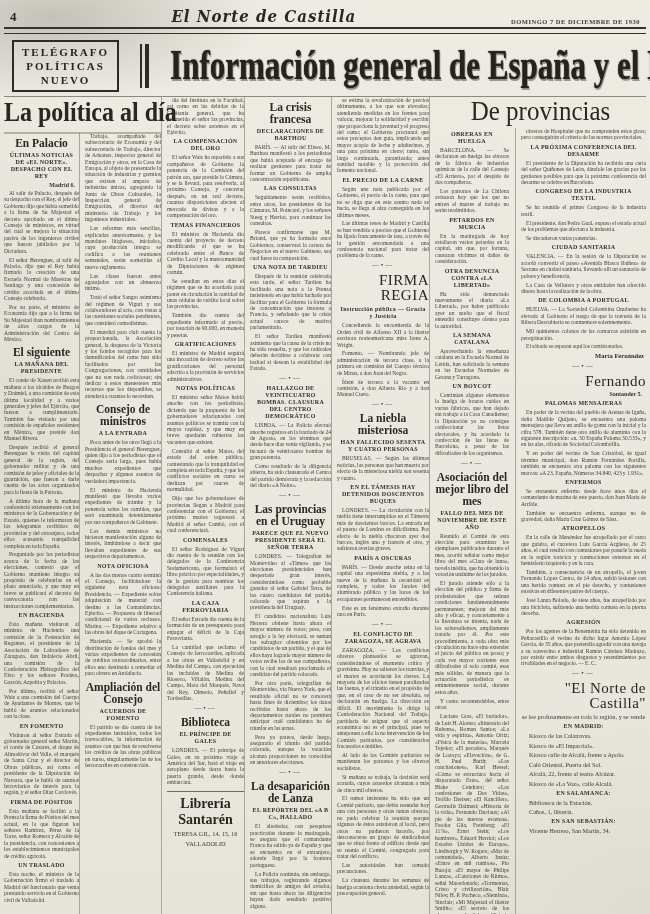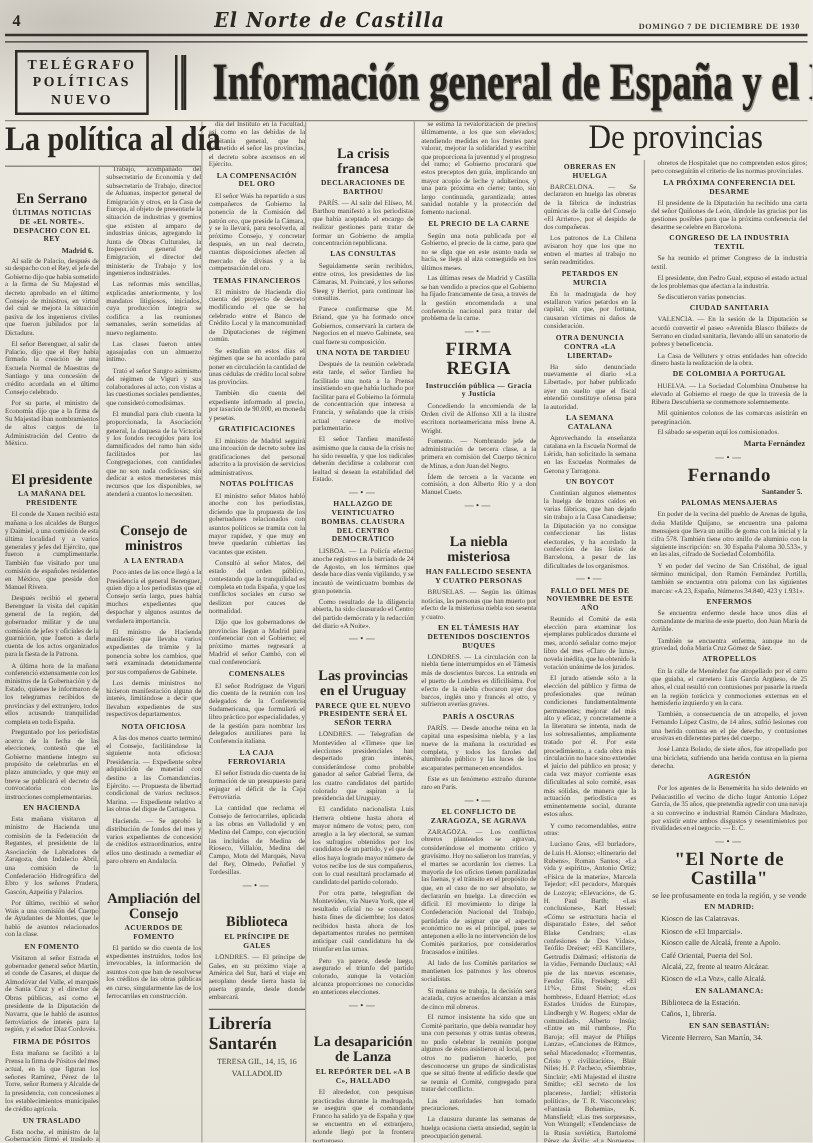--- a/index.html
+++ b/index.html
@@ -41,31 +41,31 @@
     border-bottom:1px solid #8d887b;margin-bottom:2px;}
   .right-region{grid-column:6/7;grid-row:1/3;overflow:hidden;}
   .rr-heading{text-align:center;font-size:25px;color:#2a2722;font-weight:normal;
     margin:0 0 3px 0;transform:scaleY(1.1);}
   .subcols{display:flex;gap:6px;height:calc(100% - 36px);}
   .subcol-a{width:74px;overflow:hidden;}
   .subcol-b{flex:1;overflow:hidden;border-left:1px solid #aba596;padding-left:5px;}
   
   .it-p{font-size:5.6px;line-height:6.4px;text-align:justify;margin:0 0 2.5px 0;
     text-indent:5px;color:#45413a;word-spacing:-.3px;}
-  .it-h1{font-size:15px;font-weight:bold;text-align:center;margin:4px 0 2px 0;
+  .it-h1{font-size:15px;font-weight:normal;text-align:right;margin:4px 0 2px 0;
     color:#2a2722;letter-spacing:.5px;line-height:15px;}
-  .it-h2{font-size:11.5px;font-weight:bold;text-align:center;margin:20px 0 2px 0;
+  .it-h2{font-size:11.5px;font-weight:bold;text-align:center;margin:4px 0 2px 0;
     color:#2b2823;line-height:12px;font-weight:600;}
   .it-sub{font-size:6px;font-weight:bold;text-align:center;margin:3px 2px 2px 2px;
     color:#332f29;letter-spacing:.3px;line-height:7px;}
   .it-dl{font-size:6px;font-weight:bold;text-align:right;margin:1px 4px 2px 0;color:#3a362f;}
   .it-orn{text-align:center;font-size:7px;color:#2e2b25;margin:2px 0;letter-spacing:2px;}
   .it-sig{font-size:6.5px;font-weight:bold;text-align:right;margin:2px 2px 3px 0;color:#332f29;}
   .it-li{font-size:6.2px;margin:0 0 2.5px 8px;color:#3e3a33;line-height:7px;}
-  .it-adh{font-size:14px;font-weight:bold;text-align:left;margin:5px 0 2px 0;color:#2a2722;
+  .it-adh{font-size:14px;font-weight:bold;text-align:center;margin:5px 0 2px 0;color:#2a2722;
     border-top:1px solid #6e695e;padding-top:4px;}
   .it-adtag{font-size:6.3px;text-align:center;margin:0 0 3px 0;color:#3e3a33;}
 </style>
 </head>
 <body>
 
 <div class="page">
 
   <header class="topbar">
     <span class="pgnum">4</span>
@@ -82,27 +82,27 @@
     </div>
     <div class="divider-bars">
         <i></i>
       </div>
     <div class="banner">Información general de España y el Extranjero</div>
   </div>
 
   <main class="content">
     <div class="politics-headline">La política al día</div>
     <section class="col" data-col="0">
-        <h4 class="it-h2">En Serrano</h4>
+        <h4 class="it-h2">En Palacio</h4>
         <h5 class="it-sub">ÚLTIMAS NOTICIAS DE «EL NORTE». DESPACHO CON EL REY</h5>
         <div class="it-dl">Madrid 6.</div>
         <p class="it-p">Al salir de Palacio, después de su despacho con el Rey, el jefe del Gobierno dijo que había sometido a la firma de Su Majestad el decreto aprobado en el último Consejo de ministros, en virtud del cual se mejora la situación pasiva de los ingenieros civiles que fueron jubilados por la Dictadura.</p>
         <p class="it-p">El señor Berenguer, al salir de Palacio, dijo que el Rey había firmado la creación de una Escuela Normal de Maestras de Santiago y una concesión de crédito acordada en el último Consejo celebrado.</p>
         <p class="it-p">Por su parte, el ministro de Economía dijo que a la firma de Su Majestad iban nombramientos de altos cargos de la Administración del Centro de México.</p>
-        <h4 class="it-h2">El presidente</h4>
+        <h4 class="it-h2">El siguiente</h4>
         <h5 class="it-sub">LA MAÑANA DEL PRESIDENTE</h5>
         <p class="it-p">El conde de Xauen recibió esta mañana a los alcaldes de Burgos y Daimiel, a una comisión de esta última localidad y a varios generales y jefes del Ejército, que fueron a cumplimentarle. También fue visitado por una comisión de españoles residentes en México, que preside don Manuel Rivera.</p>
         <p class="it-p">Después recibió el general Berenguer la visita del capitán general de la región, del gobernador militar y de una comisión de jefes y oficiales de la guarnición, que fueron a darle cuenta de los actos organizados para la fiesta de la Patrona.</p>
         <p class="it-p">A última hora de la mañana conferenció extensamente con los ministros de la Gobernación y de Estado, quienes le informaron de los telegramas recibidos de provincias y del extranjero, todos ellos acusando tranquilidad completa en toda España.</p>
         <p class="it-p">Preguntado por los periodistas acerca de la fecha de las elecciones, contestó que el Gobierno mantiene íntegro su propósito de celebrarlas en el plazo anunciado, y que muy en breve se publicará el decreto de convocatoria con las instrucciones complementarias.</p>
         <h5 class="it-sub">EN HACIENDA</h5>
         <p class="it-p">Esta mañana visitaron al ministro de Hacienda una comisión de la Federación de Regantes, el presidente de la Asociación de Labradores de Zaragoza, don Indalecio Abril, una comisión de la Confederación Hidrográfica del Ebro y los señores Pradera, Gascón, Azpeitia y Palacios.</p>
         <p class="it-p">Por último, recibió el señor Wais a una comisión del Cuerpo de Ayudantes de Montes, que le habló de asuntos relacionados con la clase.</p>
         <h5 class="it-sub">EN FOMENTO</h5>
         <p class="it-p">Visitaron al señor Estrada el gobernador general señor Martín, el conde de Casares, el duque de Almodóvar del Valle, el marqués de Santa Cruz y el director de Obras públicas, así como el presidente de la Diputación de Navarra, que le habló de asuntos ferroviarios de interés para la región, y el señor Díaz Cordovés.</p>
@@ -221,20 +221,21 @@
             <p class="it-p">Los patronos de La Chilena avisaron hoy que los que no entren el martes al trabajo no serán readmitidos.</p>
             <h5 class="it-sub">PETARDOS EN MURCIA</h5>
             <p class="it-p">En la madrugada de hoy estallaron varios petardos en la capital, sin que, por fortuna, causaran víctimas ni daños de consideración.</p>
             <h5 class="it-sub">OTRA DENUNCIA CONTRA «LA LIBERTAD»</h5>
             <p class="it-p">Ha sido denunciado nuevamente el diario «La Libertad», por haber publicado ayer un suelto que el fiscal entendió constituye ofensa para la autoridad.</p>
             <h5 class="it-sub">LA SEMANA CATALANA</h5>
             <p class="it-p">Aprovechando la enseñanza catalana en la Escuela Normal de Lérida, han solicitado la semana en las Escuelas Normales de Gerona y Tarragona.</p>
             <h5 class="it-sub">UN BOYCOT</h5>
             <p class="it-p">Continúan algunos elementos la huelga de brazos caídos en varias fábricas, que han dejado sin trabajo a la Casa Canadiense; la Diputación ya no consigue confeccionar las listas electorales, y ha acordado la confección de las listas de Barcelona, a pesar de las dificultades de los organismos.</p>
             <div class="it-orn">—•—</div>
+            <h4 class="it-h2">Asociación del mejor libro del mes</h4>
             <h5 class="it-sub">FALLO DEL MES DE NOVIEMBRE DE ESTE AÑO</h5>
             <p class="it-p">Reunido el Comité de esta elección para examinar los ejemplares publicados durante el mes, acordó señalar como mejor libro del mes «Claro de luna», novela inédita, que ha obtenido la votación unánime de los jurados.</p>
             <p class="it-p">El jurado atiende sólo a la elección del público y firma de profesionales que reúnan condiciones fundamentalmente permanentes; mejorar del más alto y eficaz, y concretamente a la literatura se intenta, nada de los sobresalientes, ampliamente tratado por él. Por este procedimiento, a cada obra más circulación no hace sino extender el juicio del público en prosa; y cada vez mayor corriente esas dificultades al solo comité, esas más sólidas, de manera que la actuación periodística es eminentemente social, durante estos años.</p>
             <p class="it-p">Y como recomendables, entre otras:</p>
             <p class="it-p">Luciano Gras, «El burlador», de Luis H. Alonso; «Itinerario del Rubens», Roman Santos; «La vida y espíritu», Antonio Ortiz; «Física de la materia», Marcela Tejedor; «El pecador», Marqués de Lozoya; «Elevación», de G. H. Paul Barth; «Las conclusiones», Karl Hessel; «Cómo se estructura hacia el disparatado Este», del señor Blake Cendrars; «Las confesiones de Dos Vidas», Teófilo Dreiser; «El Kanciller», Gertrudis Dalmasí; «Historia de la vida», Fernando Duclaux; «Al pie de las nuevas escenas», Feodor Glía, Freisberg; «El 11%», Ernst Stein; «Los hombres», Eduard Herriot; «Los Estados Unidos de Europa», Lindbergh y W. Rogers; «Mar de comunidad», Alberto Insúa; «Entre en mil rumbos», Pío Baroja; «El mayor de Philips Lanza», «Canciones de Ritmo», señal Macedonado; «Tormentas, Cristo y civilización», Blair Niles; H. P. Pacheco, «Siembra», Sinclair; «Mi Majestad el ilustre Smith»; «El secreto de los placeres», Jardiel; «Historia política», de T. R. Vasconcelos; «Fantasía Bohemia», K. Mansfield; «Las tres sorpresas», Von Wrangell; «Tendencias» de la Rusia soviética, Bartolomé Pérez de Ávila; «La Noruega», Rasmussen, Pedro Sáinz Rodríguez; Ricardo Baeza.</p>
           </div>
         <div class="subcol-b" data-col="6">
             <p class="it-p">obreros de Hospitalet que no comprenden estos giros; pero conseguirán el criterio de las normas provinciales.</p>
             <h5 class="it-sub">LA PRÓXIMA CONFERENCIA DEL DESARME</h5>
             <p class="it-p">El presidente de la Diputación ha recibido una carta del señor Quiñones de León, dándole las gracias por las gestiones posibles para que la próxima conferencia del desarme se celebre en Barcelona.</p>

